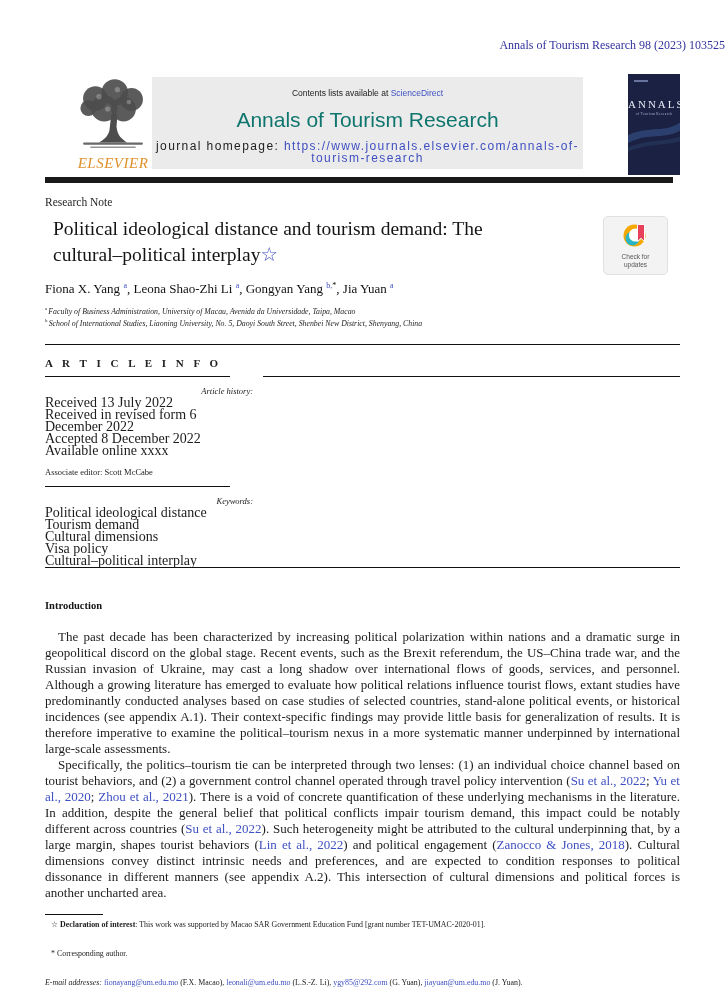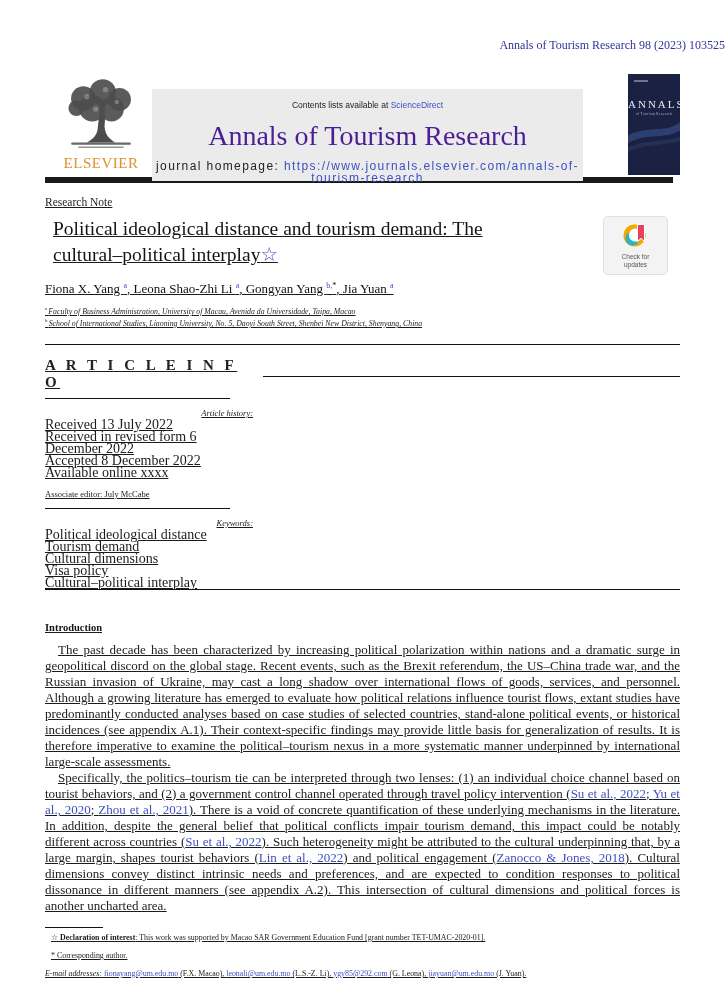--- a/index.html
+++ b/index.html
@@ -20,48 +20,47 @@
   .i{font-style:italic;}
   .sup{vertical-align:super;font-size:0.62em;line-height:0;}
 
   .top-cite{
     padding-top:38px;text-align:right;
     font-size:12px;color:var(--purple);
     font-family:"Liberation Serif",serif;
   }
 
   .masthead{position:relative;margin:21px 45px 0 45px;height:103px;}
-  .logo{position:absolute;left:5px;top:3px;width:102px;height:97px;text-align:center;}
+  .logo{position:absolute;left:17px;top:3px;width:102px;height:97px;text-align:center;font-style:italic;}
   .logo svg{display:block;margin:0 auto;}
   .logotext{font-size:15px;color:var(--orange);letter-spacing:0.5px;margin-top:-2px;font-family:"Liberation Serif",serif;}
   .graybox{
     position:absolute;left:107px;width:431px;top:3px;height:92px;
     background:#ebebeb;text-align:center;
     font-family:"Liberation Sans",sans-serif;
-    margin-top:12px;
   }
   .contents-line{margin-top:11px;font-size:8.5px;color:#222;}
-  .jname{margin-top:10px;font-size:28px;color:#4c1d95;font-family:Liberation Serif, serif;}
+  .jname{margin-top:10px;font-size:21px;color:#0f766e;font-family:Liberation Sans, sans-serif;}
   .homepage{margin-top:8px;font-size:12px;letter-spacing:1.4px;color:#222;line-height:12px;}
   .cover{
     position:absolute;right:0px;top:0px;width:52px;height:101px;
     background:var(--navy);overflow:hidden;
   }
   .cover svg{position:absolute;left:0;top:0;}
   .cover-title{
     position:absolute;top:24px;width:100%;text-align:center;
     color:#e8ecf5;font-size:11px;letter-spacing:2px;font-family:"Liberation Serif",serif;
   }
   .cover-sub{
     position:absolute;top:38px;width:100%;text-align:center;
     color:#aab4d0;font-size:3.5px;letter-spacing:0.4px;
   }
   .blackbar{margin:0 52px 0 45px;height:6px;background:#191919;}
 
-  .content{margin:0 45px;position:relative;text-decoration:underline;}
+  .content{margin:0 45px;position:relative;}
 
   .type-label{margin-top:13px;font-size:11.5px;color:#1e1e1e;}
   .title-row{position:relative;margin-top:5px;}
   .title{
     margin:8px;font-weight:normal;font-size:19.5px;line-height:26px;
     color:#141414;max-width:540px;
   }
   .badge{
     position:absolute;right:12px;top:0px;width:63px;height:57px;
     background:#f3f3f3;border:1px solid #e0e0e0;border-radius:5px;
@@ -75,40 +74,40 @@
   .affil{font-size:7.8px;font-style:italic;color:#1e1e1e;}
   .affil .sup{font-style:normal;}
 
   .toprule{margin-top:14px;border-top:1px solid #111;}
 
   .infoblock{
     display:flex;border-bottom:1px solid #111;
     padding-top:12px;min-height:188px;
   }
   .info-left{width:208px;}
-  .info-heading{font-size:15px;font-weight:bold;letter-spacing:3.5px;color:#222;}
+  .info-heading{font-size:11px;font-weight:bold;letter-spacing:3.5px;color:#222;}
   .rule{border-top:1px solid #111;margin-top:7px;}
   .info-left .rule{width:185px;}
   .info-label{margin-top:8px;font-size:8.5px;font-style:italic;line-height:12px;text-align:right;}
   .info-line{font-size:14px;line-height:12px;}
   .assoc{margin-top:9px;font-size:8.5px;line-height:12px;}
   .info-left .rule2{border-top:1px solid #111;margin-top:8px;width:185px;}
   .info-right{flex:1;margin-left:10px;}
   .info-right .rule{margin-top:19px;width:100%;}
 
-  .intro-heading{margin:32px 0 9px 0;font-size:10.5px;font-weight:bold;color:#141414;}
+  .intro-heading{margin:32px 0 18px 0;font-size:10.5px;font-weight:bold;color:#141414;}
   .para{
     margin:9px 0 0 0;font-size:13px;line-height:16px;text-align:justify;
     text-indent:13px;color:#1c1c1c;
   }
   .para + .para{margin-top:0;}
 
   .fnrule{margin-top:13px;width:58px;border-top:1px solid #111;}
   .fn{margin-top:4px;font-size:7.9px;line-height:11px;color:#1c1c1c;}
-  .fn + .fn{margin-top:7px;}
+  .fn + .fn{margin-top:18px;}
   .fn-indent{padding-left:6px;}
 </style>
 </head>
 <body>
 
 <div class="page">
 
   <div class="top-cite">Annals of Tourism Research 98 (2023) 103525</div>
 
   <div class="masthead">
@@ -189,37 +188,37 @@
 
     <div class="infoblock">
       <div class="info-left">
         <div class="info-heading">A R T I C L E   I N F O</div>
         <div class="rule"></div>
         <div class="info-label">Article history:</div>
         <div class="info-line">Received 13 July 2022</div>
         <div class="info-line">Received in revised form 6 December 2022</div>
         <div class="info-line">Accepted 8 December 2022</div>
         <div class="info-line">Available online xxxx</div>
-        <div class="assoc">Associate editor: July McCabe</div>
+        <div class="assoc">Associate editor: Scott McCabe</div>
         <div class="rule2"></div>
         <div class="info-label">Keywords:</div>
         <div class="info-line">Political ideological distance</div>
         <div class="info-line">Tourism demand</div>
         <div class="info-line">Cultural dimensions</div>
         <div class="info-line">Visa policy</div>
         <div class="info-line">Cultural–political interplay</div>
       </div>
       <div class="info-right">
         <div class="rule"></div>
       </div>
     </div>
 
     <h2 class="intro-heading">Introduction</h2>
     <p class="para"><span>The past decade has been characterized by increasing political polarization within nations and a dramatic surge in geopolitical discord on the global stage. Recent events, such as the Brexit referendum, the US–China trade war, and the Russian invasion of Ukraine, may cast a long shadow over international flows of goods, services, and personnel. Although a growing literature has emerged to evaluate how political relations influence tourist flows, extant studies have predominantly conducted analyses based on case studies of selected countries, stand-alone political events, or historical incidences (see appendix A.1). Their context-specific findings may provide little basis for generalization of results. It is therefore imperative to examine the political–tourism nexus in a more systematic manner underpinned by international large-scale assessments.</span></p>
     <p class="para"><span>Specifically, the politics–tourism tie can be interpreted through two lenses: (1) an individual choice channel based on tourist behaviors, and (2) a government control channel operated through travel policy intervention (</span><span class="lnk">Su et al., 2022</span><span>; </span><span class="lnk">Yu et al., 2020</span><span>; </span><span class="lnk">Zhou et al., 2021</span><span>). There is a void of concrete quantification of these underlying mechanisms in the literature. In addition, despite the general belief that political conflicts impair tourism demand, this impact could be notably different across countries (</span><span class="lnk">Su et al., 2022</span><span>). Such heterogeneity might be attributed to the cultural underpinning that, by a large margin, shapes tourist behaviors (</span><span class="lnk">Lin et al., 2022</span><span>) and political engagement (</span><span class="lnk">Zanocco &amp; Jones, 2018</span><span>). Cultural dimensions convey distinct intrinsic needs and preferences, and are expected to condition responses to political dissonance in different manners (see appendix A.2). This intersection of cultural dimensions and political forces is another uncharted area.</span></p>
 
     <div class="fnrule"></div>
     <div class="fn fn-indent"><span>☆  </span><span class="b">Declaration of interest</span><span>: This work was supported by Macao SAR Government Education Fund [grant number TET-UMAC-2020-01].</span></div>
     <div class="fn fn-indent">*  Corresponding author.</div>
-    <div class="fn"><span class="i">E-mail addresses: </span><span class="lnk">fionayang@um.edu.mo</span><span> (F.X. Macao), </span><span class="lnk">leonali@um.edu.mo</span><span> (L.S.-Z. Li), </span><span class="lnk">ygy85@292.com</span><span> (G. Leona), </span><span class="lnk">jiayuan@um.edu.mo</span><span> (J. Yuan).</span></div>
+    <div class="fn"><span class="i">E-mail addresses: </span><span class="lnk">fionayang@um.edu.mo</span><span> (F.X. Macao), </span><span class="lnk">leonali@um.edu.mo</span><span> (L.S.-Z. Li), </span><span class="lnk">ygy85@292.com</span><span> (G. Yuan), </span><span class="lnk">jiayuan@um.edu.mo</span><span> (J. Yuan).</span></div>
 
   </div>
 </div>
 
 </body></html>

